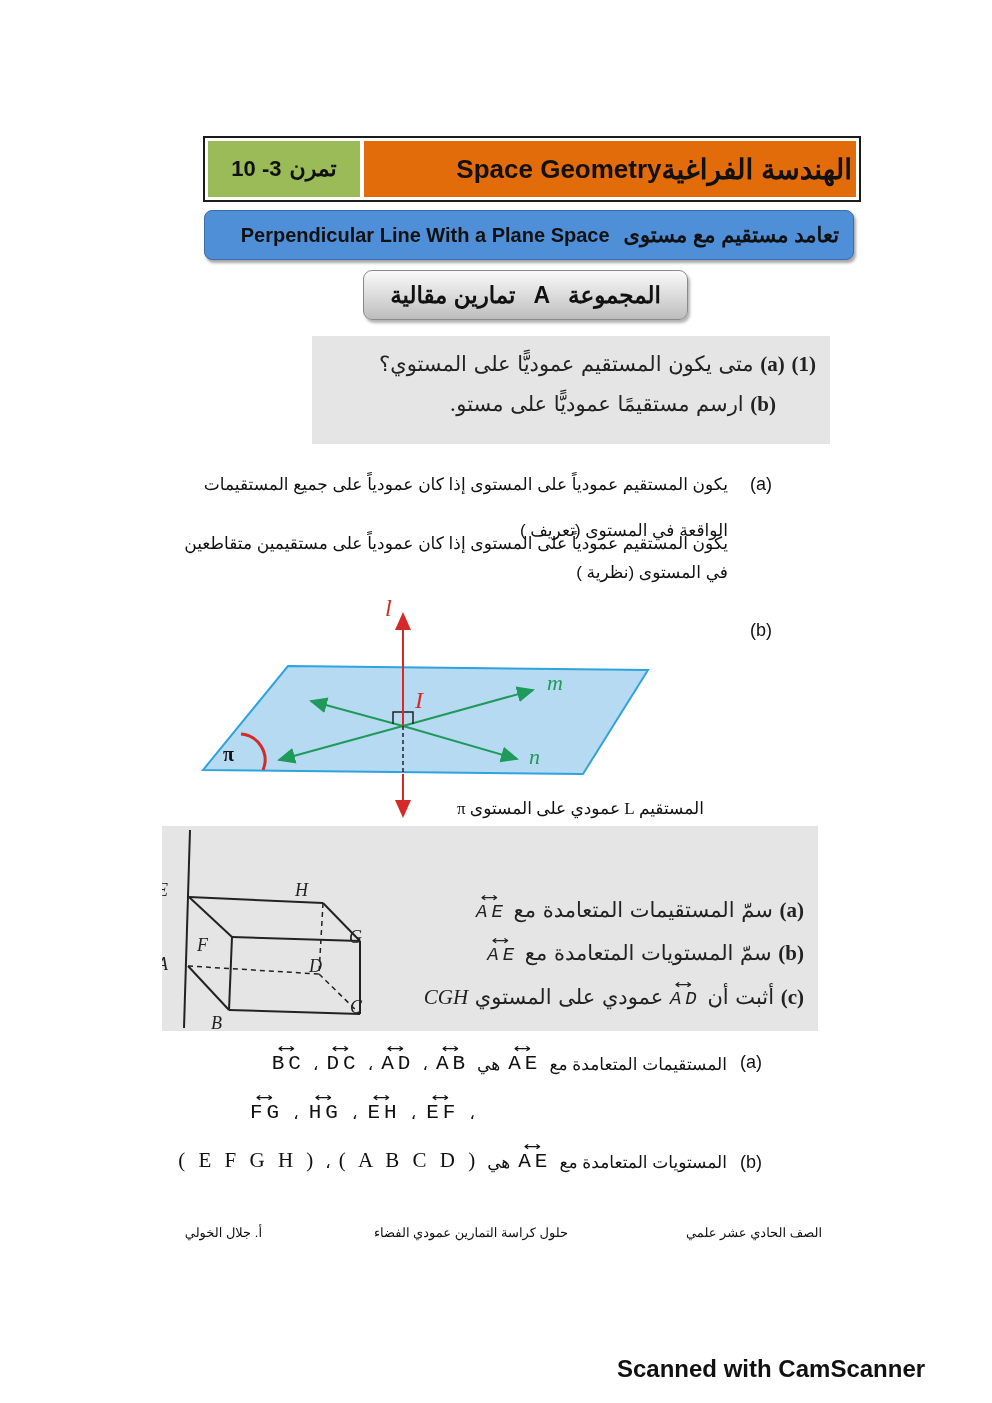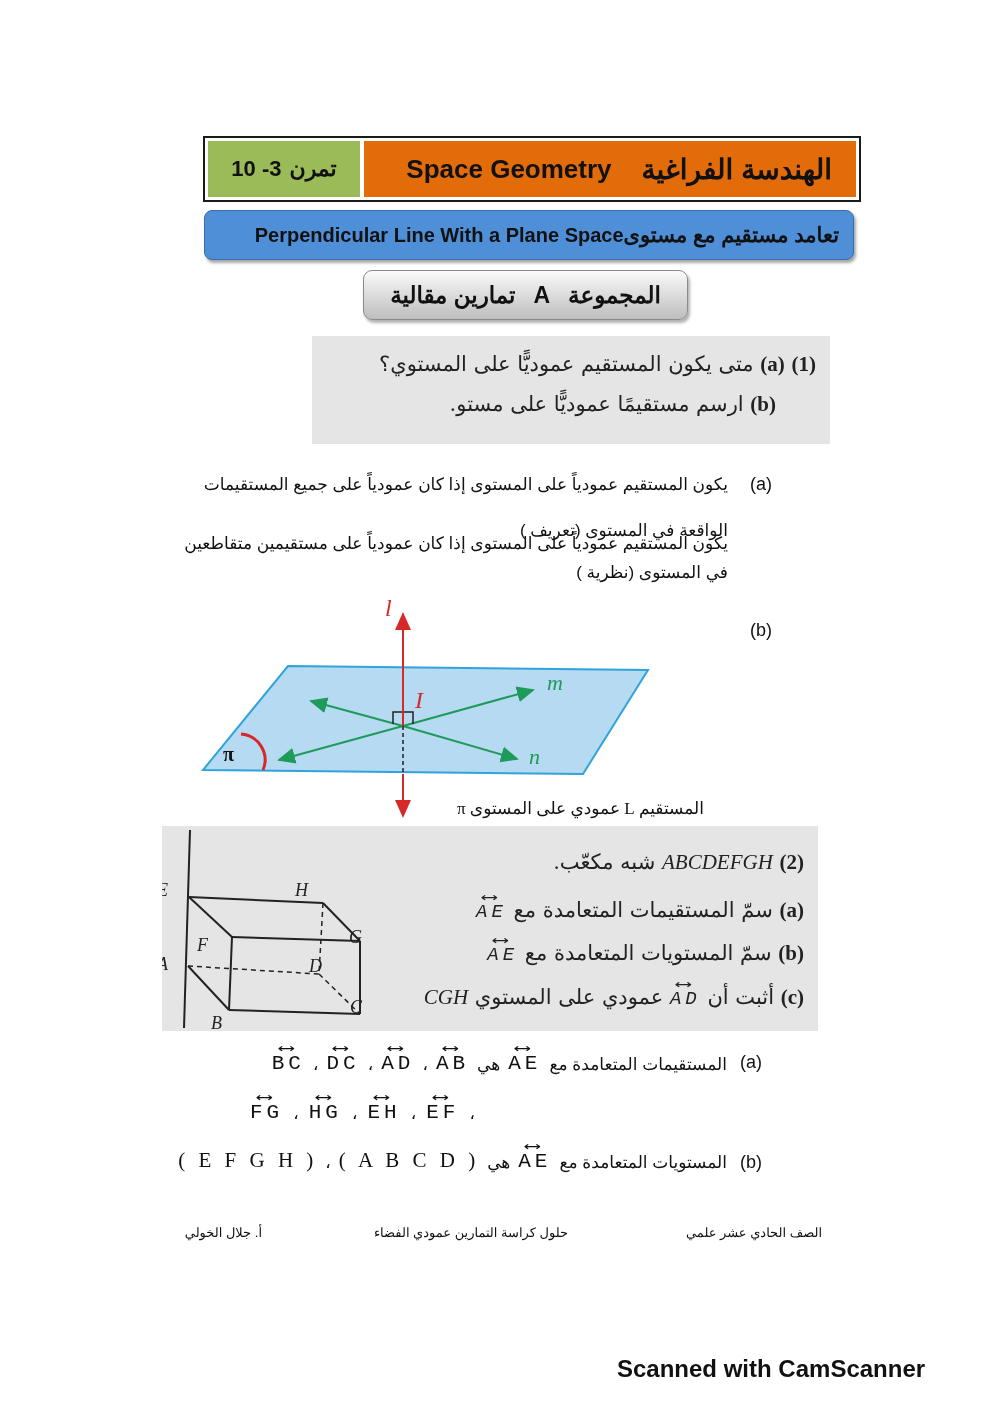--- a/index.html
+++ b/index.html
@@ -15,32 +15,32 @@
     display: flex;
   }
   .title-green {
     width: 152px; height: 100%; background: #9bbb59;
     display: flex; align-items: center; justify-content: center;
     font-family: "Liberation Sans", sans-serif; font-weight: bold; font-size: 22px; color: #111;
     gap: 8px;
   }
   .title-orange {
     flex: 1; height: 100%; background: #e36c0a; margin-left: 4px;
-    display: flex; align-items: center; justify-content: flex-end; padding-right: 24px; gap: 30px;
+    display: flex; align-items: center; justify-content: flex-end; padding-right: 4px; 
     font-family: "Liberation Sans", sans-serif; font-weight: bold; color: #111;
   }
   .title-orange .en { font-size: 26px; }
   .title-orange .ar { font-size: 28px; }
 
   
   .blue-bar {
     position: absolute; left: 204px; top: 210px; width: 650px; height: 50px;
     background: #4f8fd8; border-radius: 8px; border: 1px solid #3a6ea8;
     box-shadow: 2px 3px 3px rgba(0,0,0,0.35);
-    display: flex; align-items: center; justify-content: flex-end; padding-right: 14px;
+    display: flex; align-items: center; justify-content: flex-end; gap: 14px; padding-right: 14px;
     font-family: "Liberation Sans", sans-serif; font-weight: bold; color: #111;
   }
   .blue-bar .en { font-size: 20px; }
   .blue-bar .ar { font-size: 21px; }
 
   
   .group-pill {
     position: absolute; left: 363px; top: 270px; width: 325px; height: 50px;
     border-radius: 9px; border: 1px solid #8a8a8a;
     background: linear-gradient(#fafafa, #d6d6d6 60%, #bdbdbd);
@@ -148,25 +148,20 @@
     <text x="220" y="110" fill="#d62a2a" font-family="Liberation Serif, serif" font-style="italic" font-size="24">I</text>
     <text x="352" y="92" fill="#1e9a5a" font-family="Liberation Serif, serif" font-style="italic" font-size="22">m</text>
     <text x="334" y="166" fill="#1e9a5a" font-family="Liberation Serif, serif" font-style="italic" font-size="22">n</text>
     <text x="28" y="163" fill="#111" font-family="Liberation Serif, serif" font-weight="bold" font-size="20">π</text>
   </svg>
 </div>
 
 <div class="ans" style="right:288px; top:798px; font-family:'Liberation Serif', serif;">المستقيم  L  عمودي على المستوى  π</div>
 
 <div class="scan" style="left:162px; top:826px; width:656px; height:205px;">
-  <div class="line" style="top:24px;">
-    <span class="num">(2)</span>
-    <span style="font-style:italic; font-family:'Liberation Serif', serif;">ABCDEFGH</span>
-    <span>شبه مكعّب.</span>
-  </div>
   <div class="line" style="top:71px;">
     <span class="num">(a)</span>
     <span>سمّ المستقيمات المتعامدة مع</span>
     <span class="vec" style="font-style:italic; font-size:19px;">AE</span>
   </div>
   <div class="line" style="top:114px;">
     <span class="num">(b)</span>
     <span>سمّ المستويات المتعامدة مع</span>
     <span class="vec" style="font-style:italic; font-size:19px;">AE</span>
   </div>

